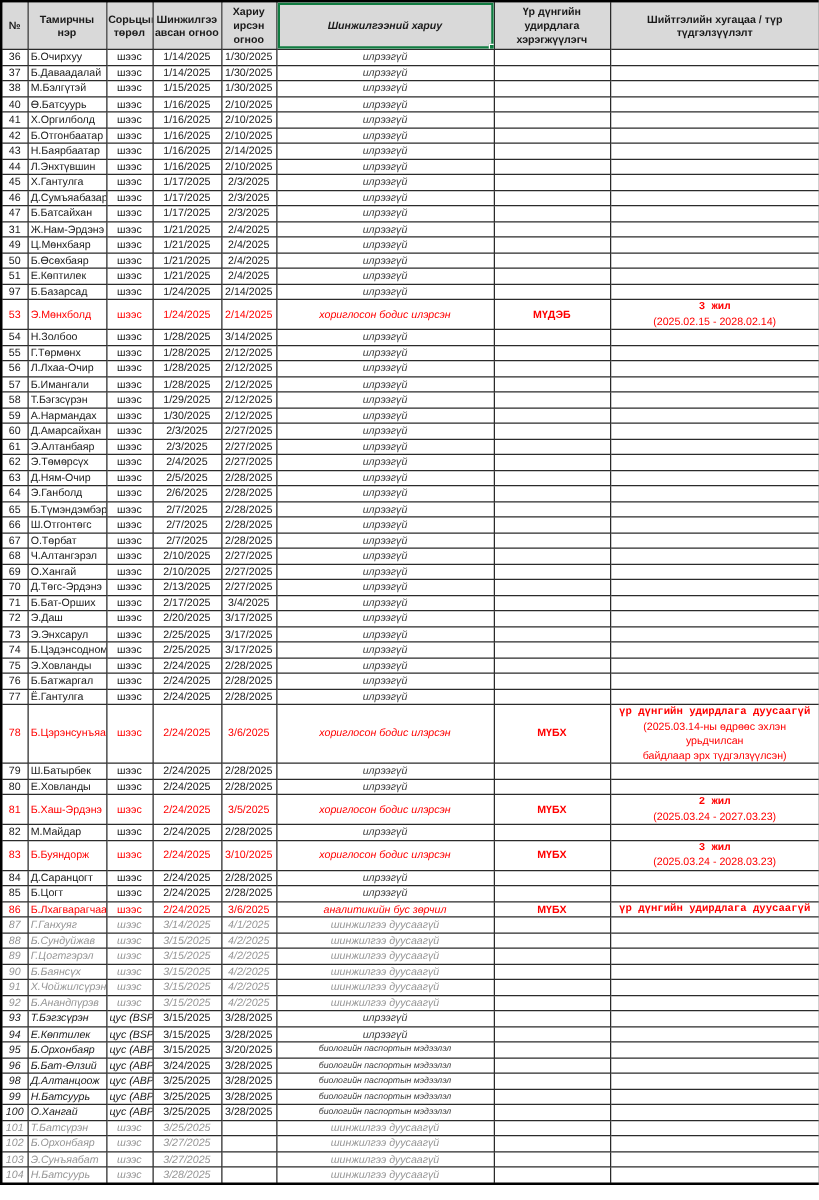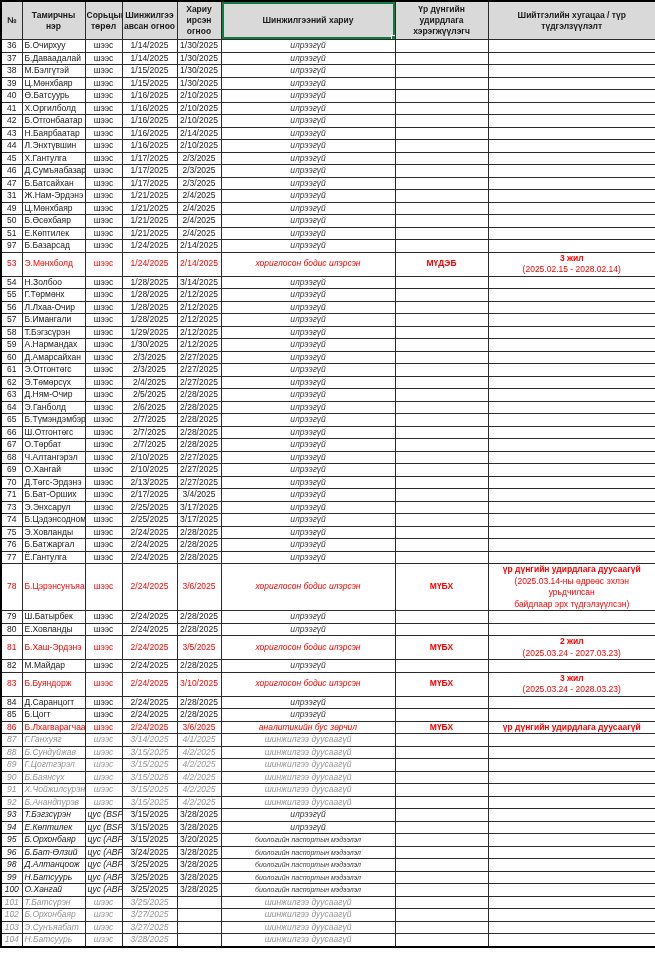--- a/index.html
+++ b/index.html
@@ -12,36 +12,36 @@
   *{box-sizing:border-box;}
   html,body{margin:0;padding:0;background:#fff;}
   body{width:655px;font-family:"Liberation Sans","DejaVu Sans",sans-serif;}
   table{border-collapse:collapse;table-layout:fixed;width:655px;border:2px solid #000;}
   th,td{border:1px solid var(--grid);overflow:hidden;}
   thead th{
     background:var(--header-bg);
     font-size:8.5px;line-height:11px;font-weight:bold;color:#1a1a1a;
     text-align:center;vertical-align:middle;padding:2px 1px;height:28px;
   }
-  th.sel{position:relative;}
+  th.sel{position:relative;font-style:italic;}
   th.sel::before{content:"";position:absolute;left:0;top:0;right:0;bottom:0;border:2px solid var(--green);pointer-events:none;}
   th.sel .handle{position:absolute;right:-1px;bottom:-1px;width:5px;height:5px;background:var(--green);border:1px solid #fff;}
   tbody tr{height:12px;}
   tbody td{
     font-size:8.5px;line-height:11.5px;color:#1a1a1a;
     padding:0 2px;vertical-align:middle;white-space:nowrap;
   }
   td.c{text-align:center;}
   td.name{text-align:left;}
   td.res{text-align:center;font-style:italic;color:#3d3d3d;}
   td.res.small{font-size:7px;}
   td.mgr{text-align:center;}
   td.pen{text-align:center;color:var(--red);white-space:normal;}
   td.pen div{line-height:11.5px;}
-  .pen-main{font-weight:bold;}
+  .pen-main{font-weight:bold;font-family:Liberation Mono, monospace;}
   
   tr.st-p td{color:var(--red);}
   tr.st-p td.res{color:var(--red);}
   tr.st-p td.mgr{font-weight:bold;}
   
   tr.st-g td{color:var(--gray);font-style:italic;}
   
   tr.st-b td.num,tr.st-b td.name,tr.st-b td.type{font-style:italic;}
 </style>
 </head>
@@ -98,30 +98,20 @@
         <td class="c num">38</td>
         <td class="name">М.Бэлгүтэй</td>
         <td class="c type">шээс</td>
         <td class="c">1/15/2025</td>
         <td class="c">1/30/2025</td>
         <td class="res">илрээгүй</td>
         <td class="mgr"></td>
         <td class="pen"></td>
       </tr>
       <tr class="st-n">
-        <td class="c num">39</td>
-        <td class="name">Ц.Мөнхбаяр</td>
-        <td class="c type">шээс</td>
-        <td class="c">1/15/2025</td>
-        <td class="c">1/30/2025</td>
-        <td class="res">илрээгүй</td>
-        <td class="mgr"></td>
-        <td class="pen"></td>
-      </tr>
-      <tr class="st-n">
         <td class="c num">40</td>
         <td class="name">Ө.Батсуурь</td>
         <td class="c type">шээс</td>
         <td class="c">1/16/2025</td>
         <td class="c">2/10/2025</td>
         <td class="res">илрээгүй</td>
         <td class="mgr"></td>
         <td class="pen"></td>
       </tr>
       <tr class="st-n">
@@ -322,21 +312,21 @@
         <td class="name">Д.Амарсайхан</td>
         <td class="c type">шээс</td>
         <td class="c">2/3/2025</td>
         <td class="c">2/27/2025</td>
         <td class="res">илрээгүй</td>
         <td class="mgr"></td>
         <td class="pen"></td>
       </tr>
       <tr class="st-n">
         <td class="c num">61</td>
-        <td class="name">Э.Отгонтөгс</td>
+        <td class="name">Э.Алтанбаяр</td>
         <td class="c type">шээс</td>
         <td class="c">2/3/2025</td>
         <td class="c">2/27/2025</td>
         <td class="res">илрээгүй</td>
         <td class="mgr"></td>
         <td class="pen"></td>
       </tr>
       <tr class="st-n">
         <td class="c num">62</td>
         <td class="name">Э.Төмөрсүх</td>
@@ -426,20 +416,30 @@
         <td class="res">илрээгүй</td>
         <td class="mgr"></td>
         <td class="pen"></td>
       </tr>
       <tr class="st-n">
         <td class="c num">71</td>
         <td class="name">Б.Бат-Орших</td>
         <td class="c type">шээс</td>
         <td class="c">2/17/2025</td>
         <td class="c">3/4/2025</td>
+        <td class="res">илрээгүй</td>
+        <td class="mgr"></td>
+        <td class="pen"></td>
+      </tr>
+      <tr class="st-n">
+        <td class="c num">72</td>
+        <td class="name">Э.Даш</td>
+        <td class="c type">шээс</td>
+        <td class="c">2/20/2025</td>
+        <td class="c">3/17/2025</td>
         <td class="res">илрээгүй</td>
         <td class="mgr"></td>
         <td class="pen"></td>
       </tr>
       <tr class="st-n">
         <td class="c num">73</td>
         <td class="name">Э.Энхсарул</td>
         <td class="c type">шээс</td>
         <td class="c">2/25/2025</td>
         <td class="c">3/17/2025</td>

